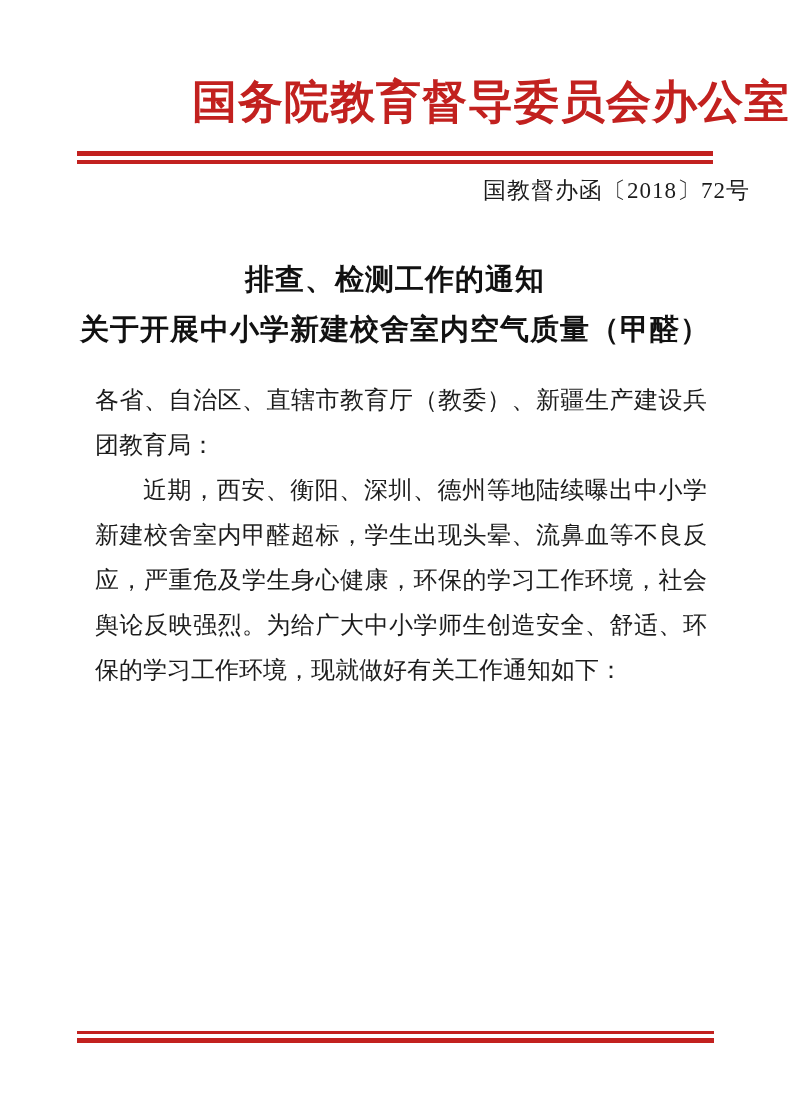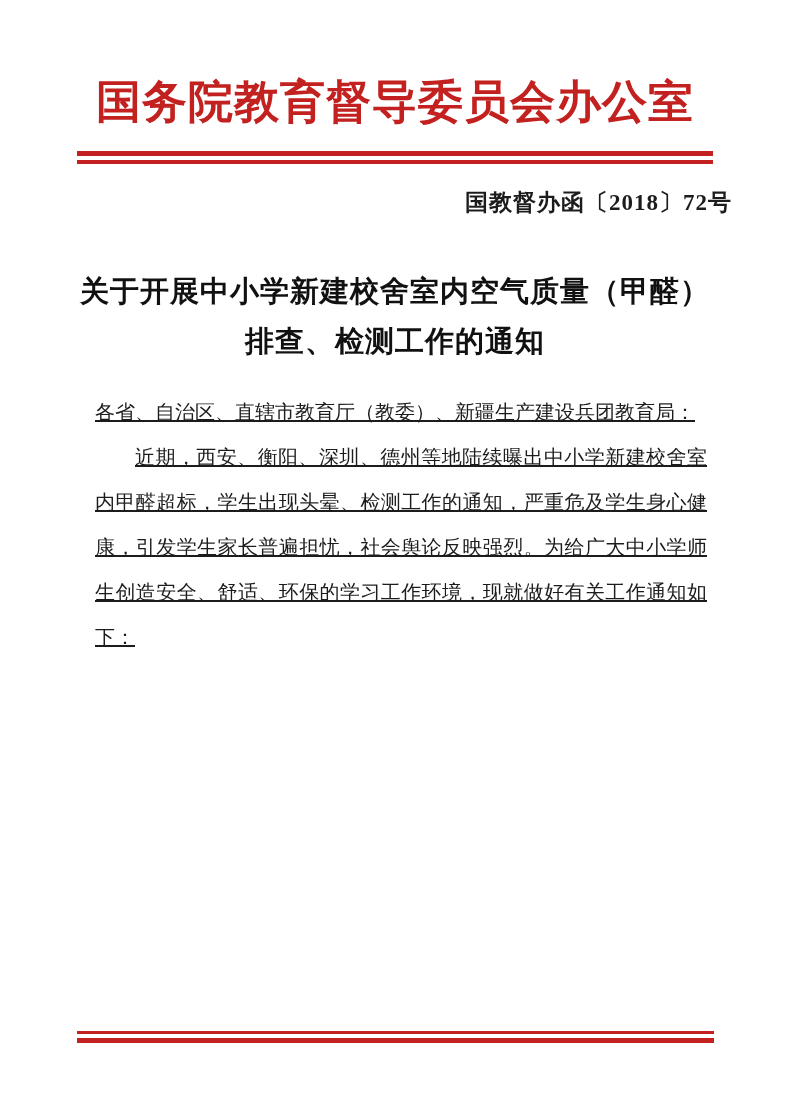--- a/index.html
+++ b/index.html
@@ -14,66 +14,64 @@
   .page {
     position: relative;
     width: 790px;
     height: 1118px;
     background: #ffffff;
     overflow: hidden;
     font-family: "Liberation Serif", "DejaVu Serif", serif;
   }
   .agency {
     margin-top: 70px;
-    text-align: center;
+    text-align: right;
     font-size: 45px;
     line-height: 64px;
     font-weight: bold;
     letter-spacing: 1px;
     color: var(--header-red);
     font-family: "Liberation Serif", "DejaVu Serif", serif;
   }
   .divider {
     box-sizing: border-box;
     background: transparent;
   }
   .top-divider {
     width: 636px;
     height: 13px;
     margin: 17px auto 0 auto;
     border-top: 5px solid var(--header-red);
     border-bottom: 4px solid var(--header-red);
   }
   .doc-number {
-    margin-top: 24px;
-    padding-right: 58px;
+    margin-top: 12px;
+    padding-right: 40px;
     text-align: right;
     font-size: 23px;
     line-height: 30px;
     color: var(--text);
     letter-spacing: 1px;
-    font-weight: bold;
   }
   .title {
     margin-top: 48px;
     text-align: center;
     font-size: 29px;
     line-height: 50px;
     font-weight: bold;
     color: #111111;
     letter-spacing: 1px;
   }
   .body {
     margin: 24px 83px 0 95px;
     width: 612px;
-    font-size: 20px;
+    font-size: 24px;
     line-height: 45px;
     text-align: justify;
     color: var(--text);
-    text-decoration: underline;
   }
   .body p.para {
     margin: 0;
     padding: 0;
     text-indent: 2em;
   }
   .body p.para.no-indent {
     text-indent: 0;
   }
   .lead {
@@ -95,24 +93,24 @@
 
 <div class="page">
 
   <div class="agency">国务院教育督导委员会办公室</div>
 
   <div class="divider top-divider"></div>
 
   <div class="doc-number">国教督办函〔2018〕72号</div>
 
   <div class="title">
+    <div>排查、检测工作的通知</div>
     <div>关于开展中小学新建校舍室内空气质量（甲醛）</div>
-    <div>排查、检测工作的通知</div>
   </div>
 
   <div class="body" id="doc-body">
       <p class="para no-indent">各省、自治区、直辖市教育厅（教委）、新疆生产建设兵团教育局：</p>
-      <p class="para">近期，西安、衡阳、深圳、德州等地陆续曝出中小学新建校舍室内甲醛超标，学生出现头晕、检测工作的通知，严重危及学生身心健康，引发学生家长普遍担忧，社会舆论反映强烈。为给广大中小学师生创造安全、舒适、环保的学习工作环境，现就做好有关工作通知如下：</p>
+      <p class="para">近期，西安、衡阳、深圳、德州等地陆续曝出中小学新建校舍室内甲醛超标，学生出现头晕、流鼻血等不良反应，严重危及学生身心健康，环保的学习工作环境，社会舆论反映强烈。为给广大中小学师生创造安全、舒适、环保的学习工作环境，现就做好有关工作通知如下：</p>
     </div>
 
   <div class="divider footer-divider"></div>
 
 </div>
 
 </body></html>

